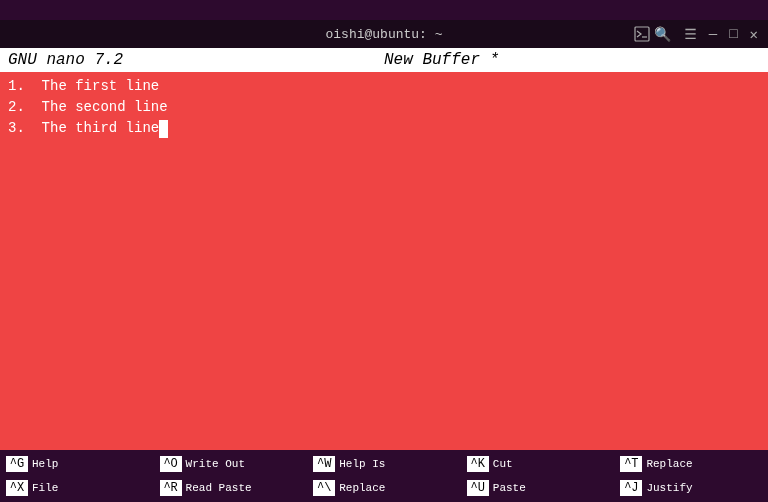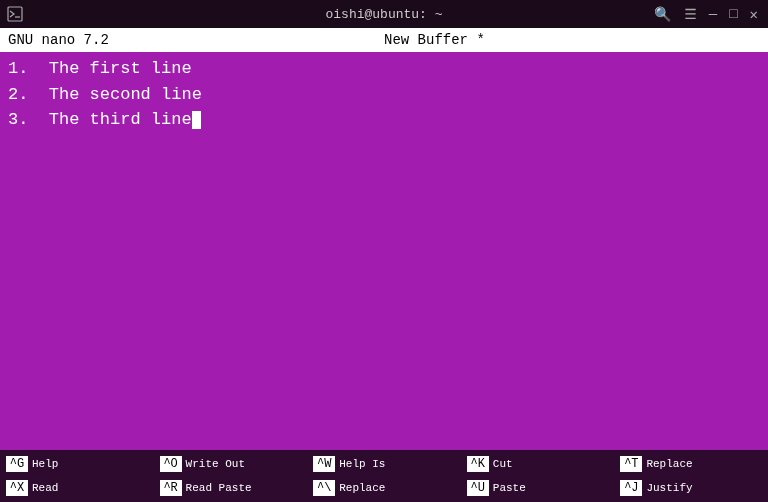--- a/index.html
+++ b/index.html
@@ -11,24 +11,25 @@
       overflow: hidden;
       display: flex;
       flex-direction: column;
     }
 
     
     .title-bar {
       background: #1a0a1a;
       display: flex;
       align-items: center;
-      justify-content: space-between;
+      justify-content: flex-end;
       padding: 2px 6px;
       height: 28px;
       flex-shrink: 0;
+      margin-top: 20px;
     }
     .title-bar-left {
       display: flex;
       align-items: center;
       gap: 6px;
     }
     .title-bar-icon {
       width: 18px;
       height: 18px;
       display: flex;
@@ -59,31 +60,32 @@
     
     .nano-info-bar {
       background: #ffffff;
       color: #000000;
       display: flex;
       justify-content: space-between;
       align-items: center;
       padding: 2px 8px;
       height: 24px;
       flex-shrink: 0;
-      font-size: 14px;
+      font-size: 16px;
       font-weight: normal;
+      font-style: italic;
     }
 
     
     .editor-area {
       flex: 1;
-      background: #a21caf;
+      background: #ef4444;
       color: #ffffff;
       padding: 4px 8px;
-      font-size: 17px;
+      font-size: 14px;
       line-height: 1.5;
       font-family: 'Courier New', Courier, monospace;
       overflow: hidden;
     }
     .editor-line {
       display: flex;
       align-items: center;
     }
     .cursor {
       display: inline-block;
@@ -176,21 +178,21 @@
 
 <div class="shortcut-bar">
 
   <div class="shortcut-column">
     <div class="shortcut-item">
       <span class="shortcut-key">^G</span>
       <span class="shortcut-label">Help</span>
     </div>
     <div class="shortcut-item">
       <span class="shortcut-key">^X</span>
-      <span class="shortcut-label">Read</span>
+      <span class="shortcut-label">File</span>
     </div>
   </div>
 
   <div class="shortcut-column">
     <div class="shortcut-item">
       <span class="shortcut-key">^O</span>
       <span class="shortcut-label">Write Out</span>
     </div>
     <div class="shortcut-item">
       <span class="shortcut-key">^R</span>

